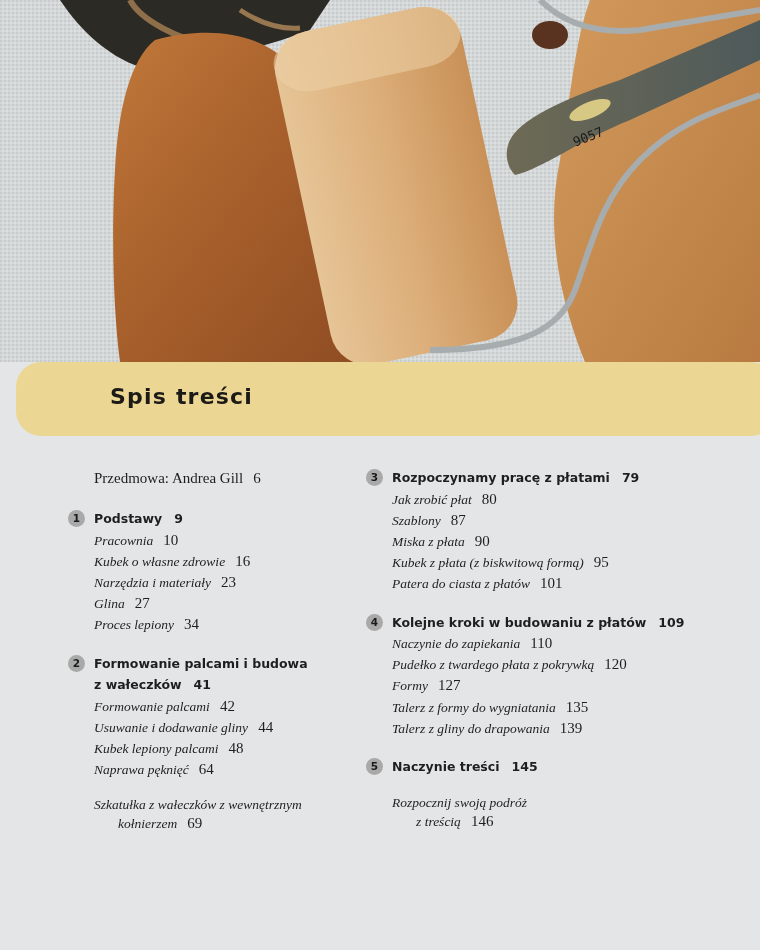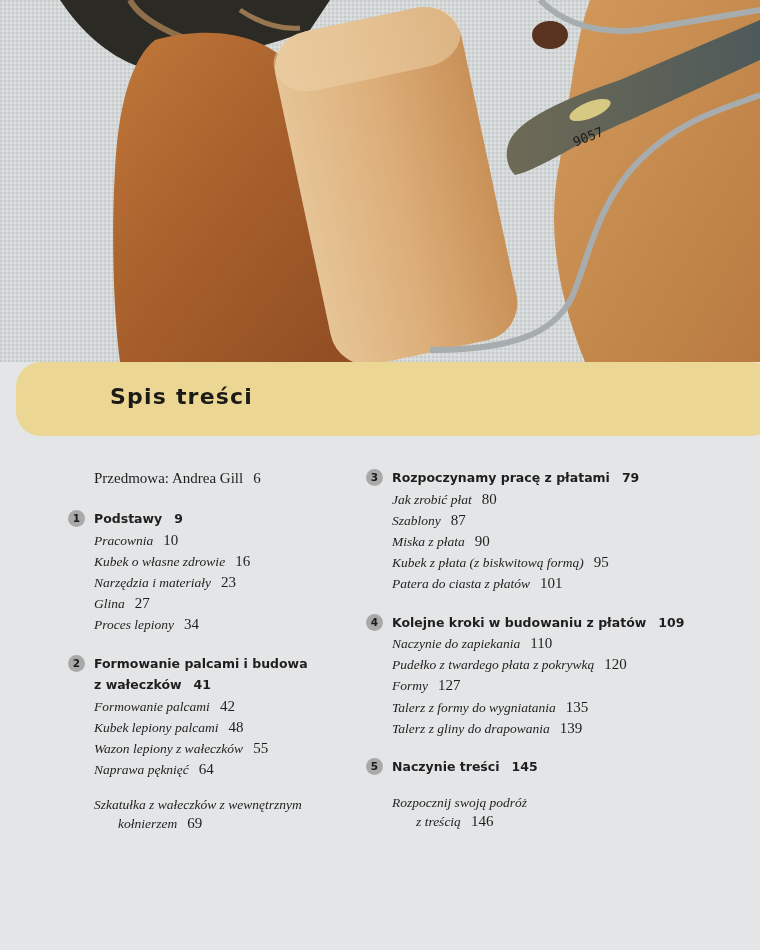--- a/index.html
+++ b/index.html
@@ -115,22 +115,22 @@
   </div>
 
   <div class="chapter">
     <div class="chapter-head">
       <span class="badge">2</span>
       <span>Formowanie palcami i budowa</span><br>
       <span>z wałeczków</span><span class="num">41</span>
     </div>
     <ul class="entries">
       <li class="entry"><span>Formowanie palcami</span><span class="num">42</span></li>
+      <li class="entry"><span>Usuwanie i dodawanie gliny</span><span class="num">44</span></li>
       <li class="entry"><span>Kubek lepiony palcami</span><span class="num">48</span></li>
-      <li class="entry"><span>Wazon lepiony z wałeczków</span><span class="num">55</span></li>
       <li class="entry"><span>Naprawa pęknięć</span><span class="num">64</span></li>
       <li class="entry wrap">
         <span>Szkatułka z wałeczków z wewnętrznym</span>
         <span class="cont"><span>kołnierzem</span><span class="num">69</span></span>
       </li>
     </ul>
   </div>
 </div>
 
 <div class="col col-right">

